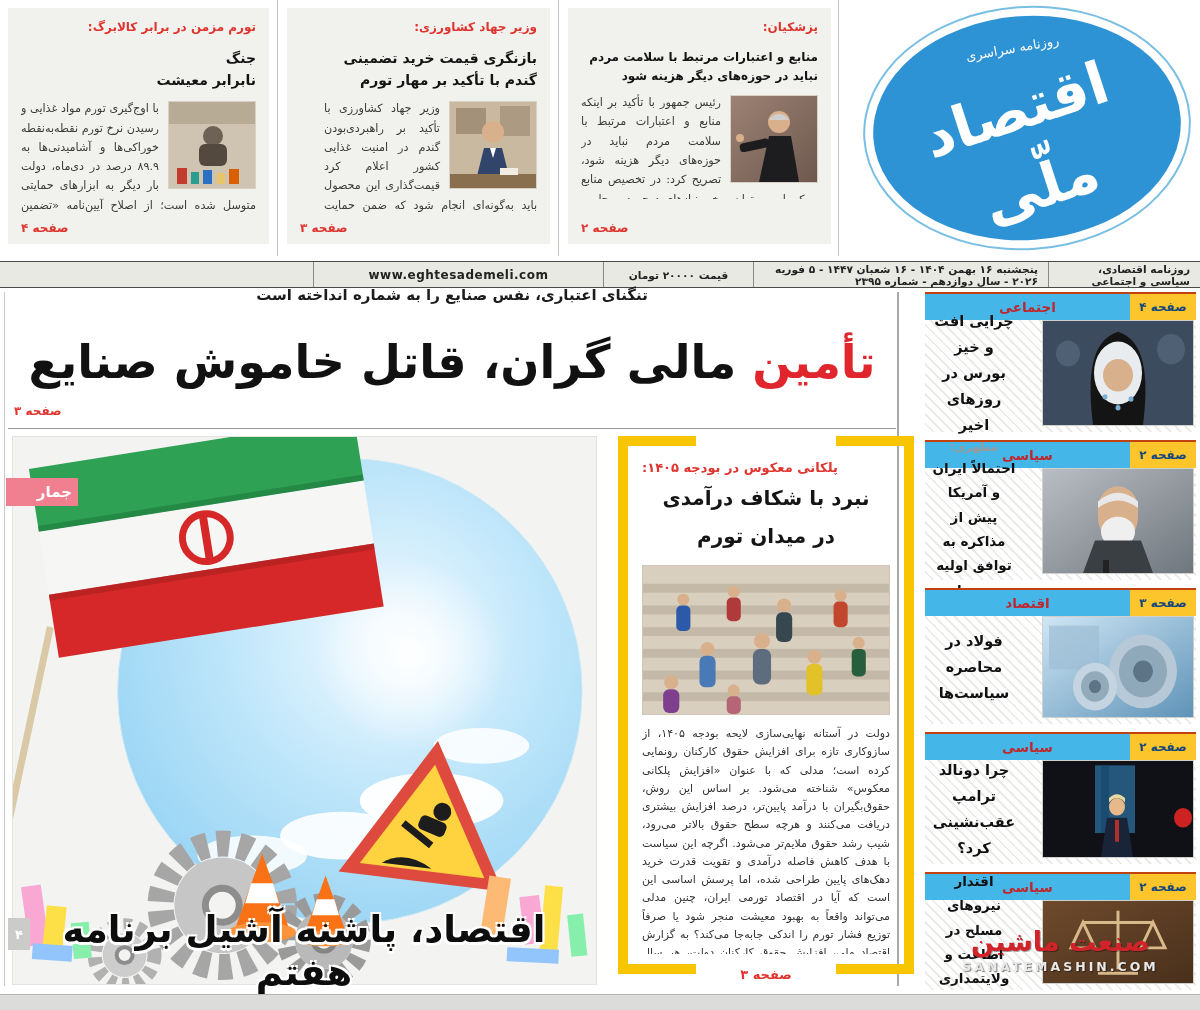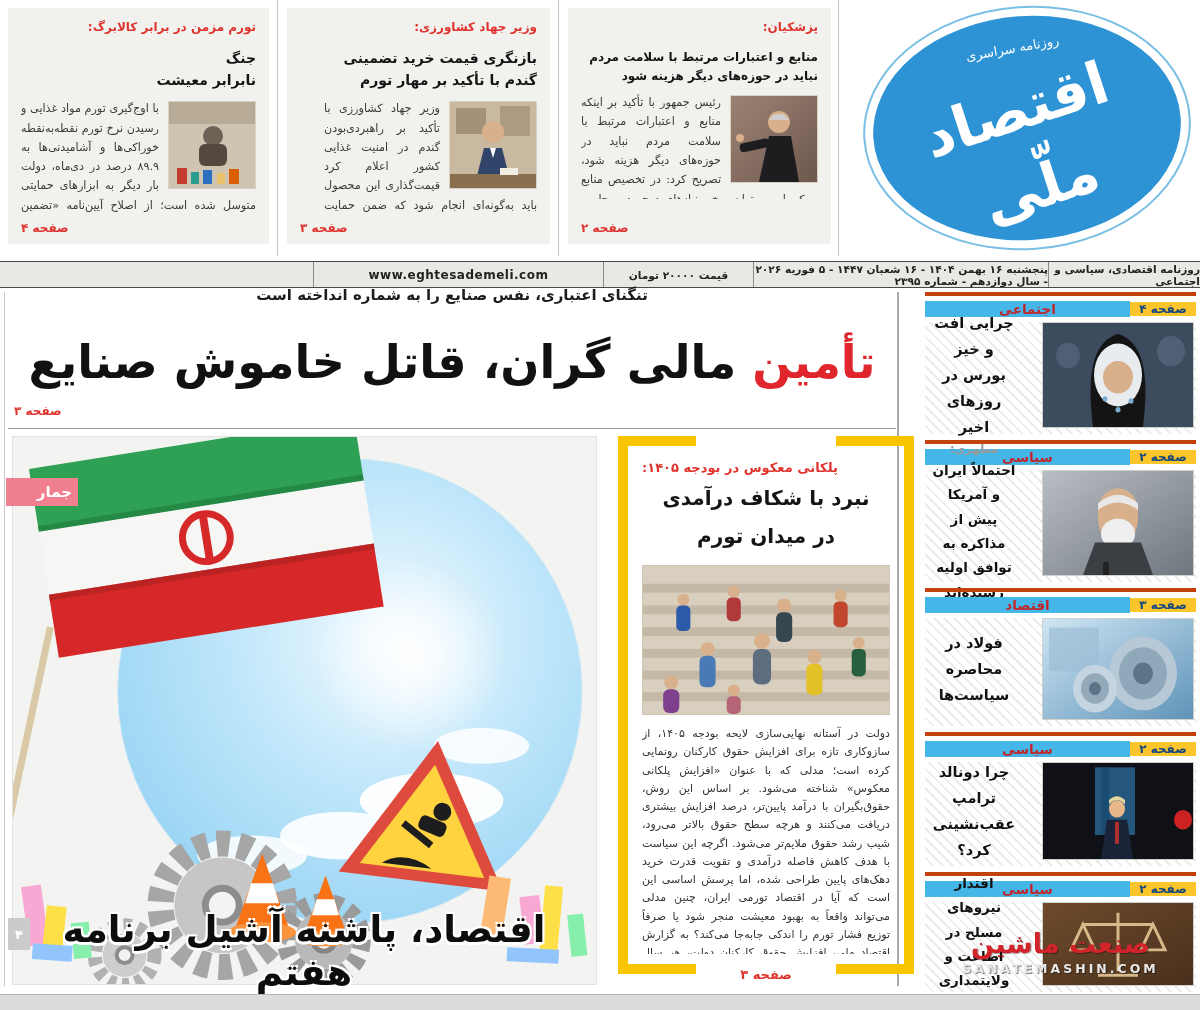--- a/index.html
+++ b/index.html
@@ -26,21 +26,21 @@
   .logo-body{width:308px;height:224px;border-radius:50%;background:#2e93d5;position:relative;overflow:hidden;}
   .logo-tagline{position:absolute;top:24px;left:0;right:18px;text-align:center;color:#fff;
                 font-size:13px;transform:rotate(-6deg);}
   .logo-title{position:absolute;top:52px;left:0;right:0;text-align:center;color:#fff;
               font-size:58px;font-weight:bold;transform:rotate(-14deg);line-height:1.4;}
 
   
   .infobar{left:0;top:261px;width:1200px;height:25px;background:#e9e9e4;
            border-top:1px solid #4a4a4a;border-bottom:1px solid #4a4a4a;
            display:flex;flex-direction:row;align-items:stretch;font-size:10.6px;font-weight:bold;color:#222;}
-  .iseg{display:flex;align-items:center;justify-content:center;padding:0 0;border-left:1px solid #8a8a8a;box-sizing:border-box;}
+  .iseg{display:flex;align-items:center;justify-content:center;padding:0 10px;border-left:1px solid #8a8a8a;box-sizing:border-box;}
   .iseg.last{border-left:none;}
   .isite{direction:ltr;font-family:"DejaVu Sans",sans-serif;letter-spacing:.5px;font-size:12px;}
 
   
   .lead-kicker{left:8px;top:286px;width:888px;text-align:center;font-size:15px;font-weight:bold;color:#1c1c1c;}
   .lead-head{left:8px;top:322px;width:888px;text-align:center;font-size:46px;font-weight:bold;
              color:#111;letter-spacing:-1px;line-height:1.75;}
   .lead-head .red{color:#e0252c;}
   .hline{background:#9a9a98;}
   .vline{background:#a8a8a6;}
@@ -68,21 +68,21 @@
   .b-head{color:#151515;font-size:20px;font-weight:bold;text-align:center;line-height:1.9;
           white-space:pre-line;margin:0 0 10px;}
   .b-photo{width:100%;height:150px;border:1px solid #cfc6b4;box-sizing:border-box;}
   .b-photo svg{display:block;width:100%;height:100%;}
   .b-body{font-size:11px;line-height:1.66;color:#333;text-align:justify;margin:10px 0 0;}
   .b-page{position:absolute;left:0;right:0;bottom:6px;text-align:center;color:#e0342f;
           font-size:13px;font-weight:bold;}
 
   
   .sitem{left:925px;width:271px;}
-  .s-header{height:26px;display:flex;flex-direction:row-reverse;border-top:4px solid #c2410c;align-items:center;}
+  .s-header{height:26px;display:flex;flex-direction:row-reverse;border-top:2px solid #c2410c;}
   .s-page{width:66px;background:#fdc52c;color:#14477d;font-size:12px;font-weight:bold;
           display:flex;align-items:center;justify-content:center;}
   .s-cat{flex:1;background:#45b6e8;color:#c0272d;font-size:13.5px;font-weight:bold;
          display:flex;align-items:center;justify-content:center;}
   .s-content{position:relative;display:flex;flex-direction:row;gap:21px;padding:0 2px 6px;box-sizing:border-box;
      background:repeating-linear-gradient(45deg,#ffffff 0 5px,#ebebe7 5px 7px);}
   .s-photo{width:150px;border:1px solid #d0d0cc;background:#888;flex:0 0 150px;}
   .s-photo svg{display:block;width:100%;height:100%;}
   .s-text{flex:1;display:flex;flex-direction:column;justify-content:center;padding:0 4px;}
   .s-kicker{color:#9a9a9a;font-size:11.5px;font-weight:bold;text-align:center;margin:0 0 2px;}

